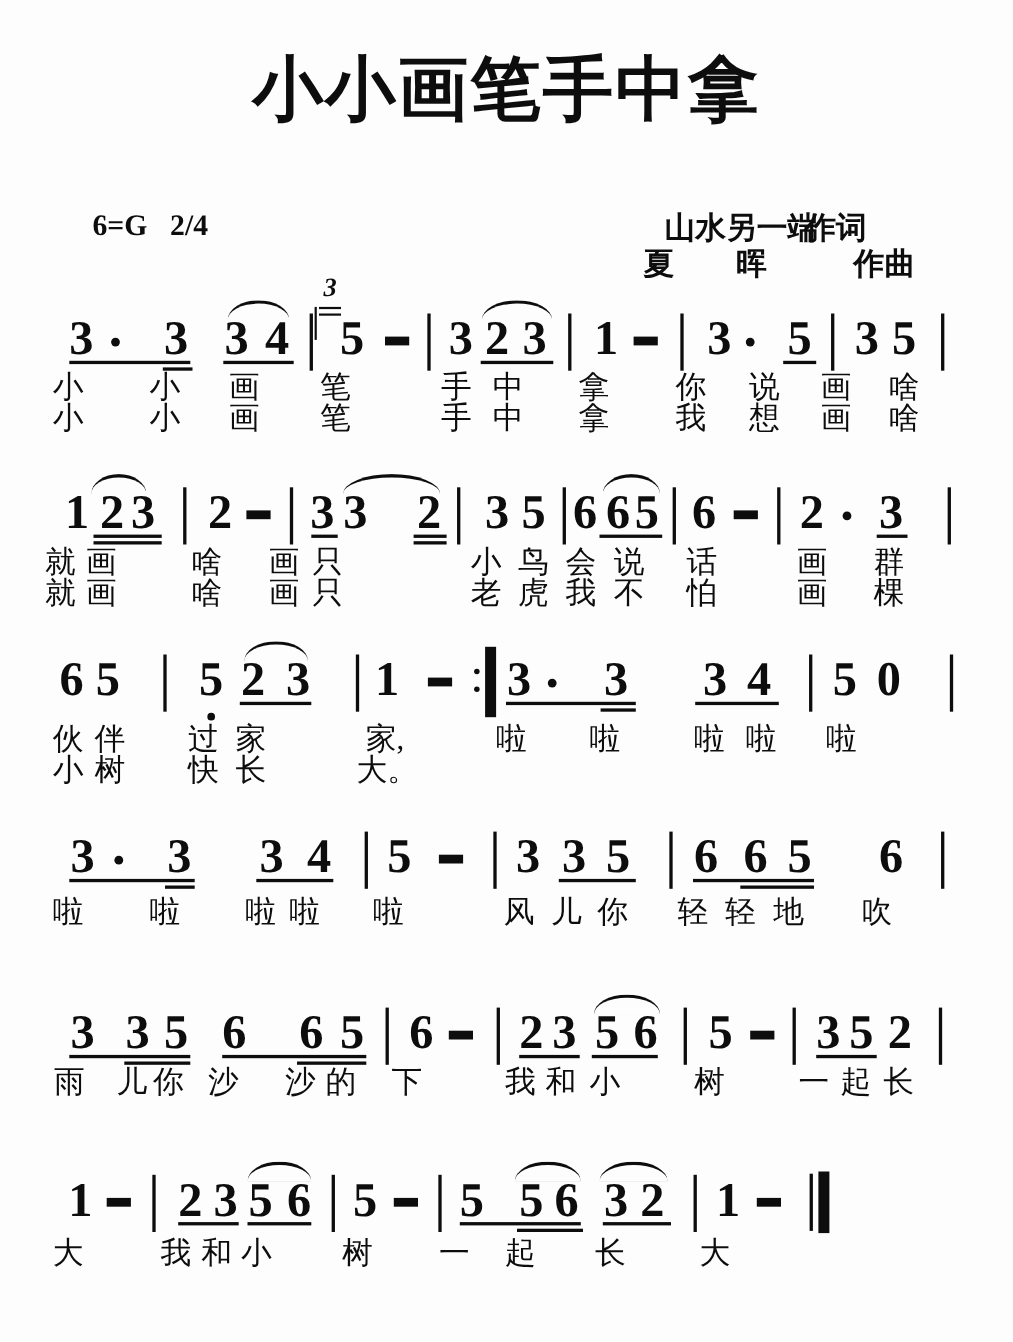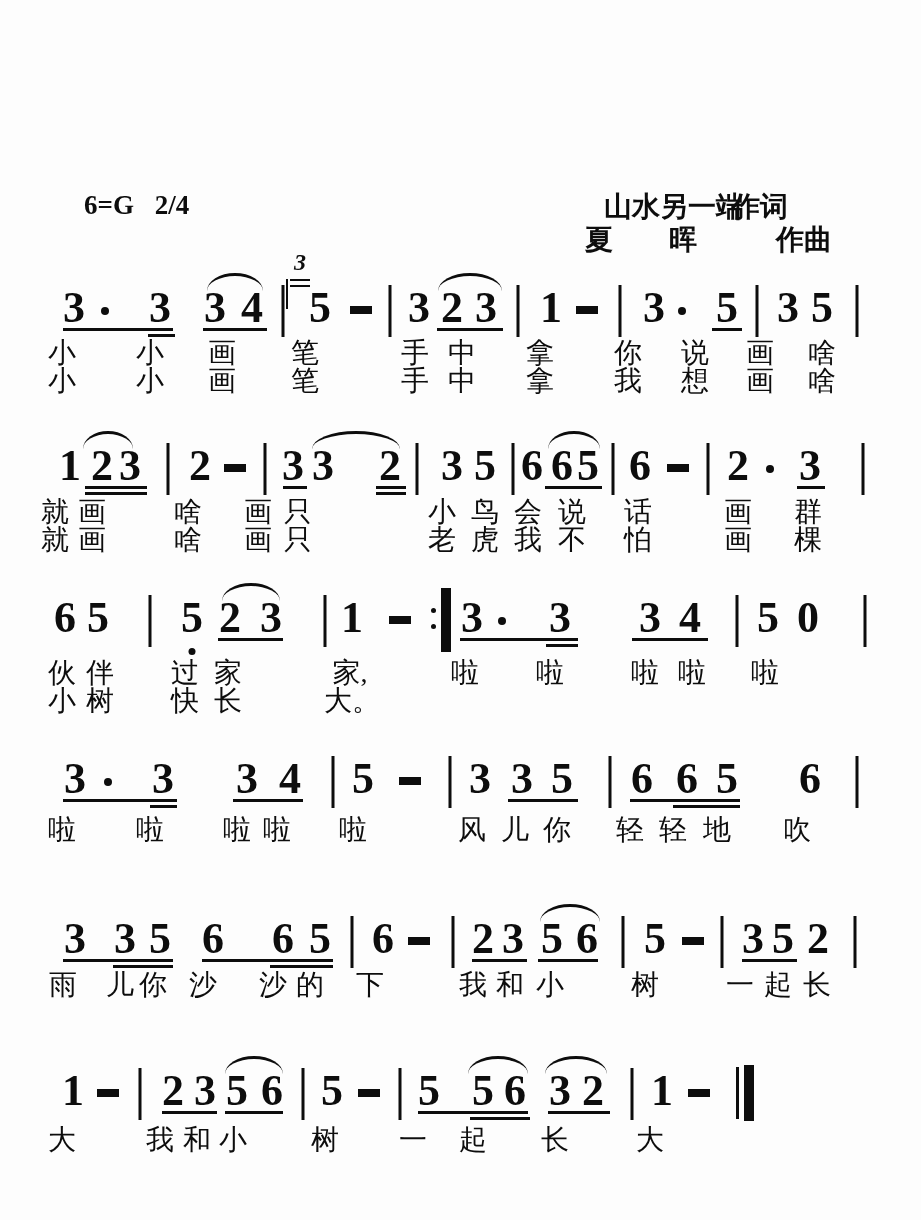--- a/index.html
+++ b/index.html
@@ -43,20 +43,21 @@
   .g-vl{position:absolute;left:-14px;top:-13px;width:2px;height:30px;background:#0d0d0d;}
   .rp-dot{position:absolute;left:-12px;width:5px;height:5px;border-radius:50%;background:#0d0d0d;}
   .rp-bar{position:absolute;left:-2px;top:-14px;width:10px;height:64px;background:#0d0d0d;}
   .fn-thin{position:absolute;left:0;top:-8px;width:3px;height:52px;background:#0d0d0d;}
   .fn-thick{position:absolute;left:8px;top:-10px;width:10px;height:56px;background:#0d0d0d;}
 </style>
 </head>
 <body>
 
 <div class="page">
+  <h1 class="title">小小画笔手中拿</h1>
   <div class="keytime">6=G 2/4</div>
   <div class="credit name1">山水另一端</div>
   <div class="credit role1">作词</div>
   <div class="credit name2">夏　　晖</div>
   <div class="credit role2">作曲</div>
   <div class="score">
       <div class="line" style="top: 292px;">
         <span class="note" style="left: 74px;">3</span>
         <span class="rdot" style="left: 105px;"></span>
         <span class="note" style="left: 160px;">3</span>

